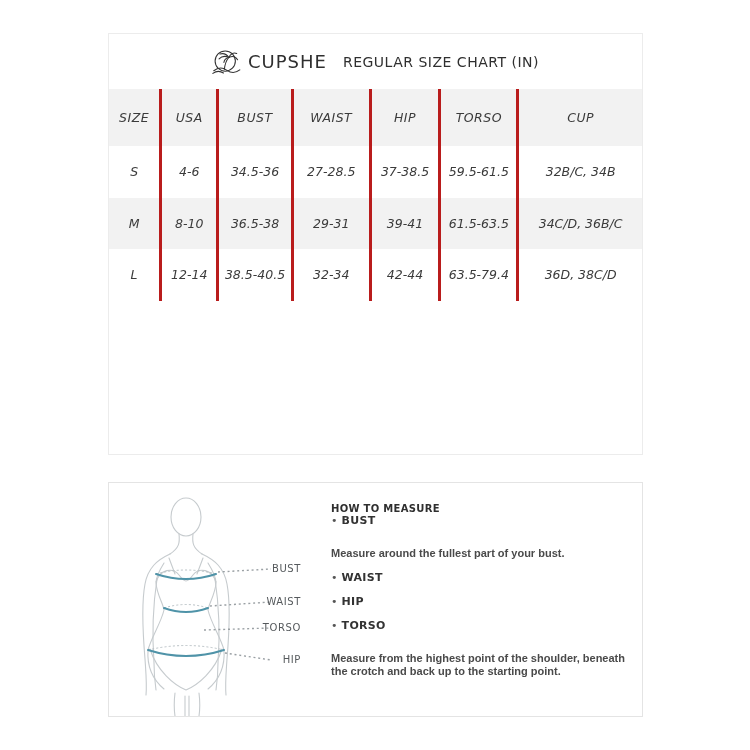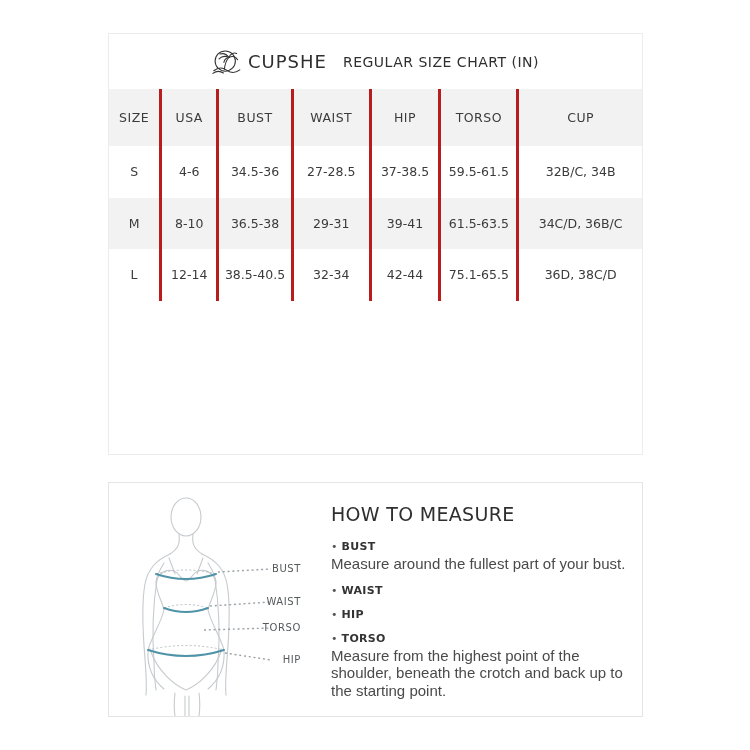--- a/index.html
+++ b/index.html
@@ -3,41 +3,41 @@
 <meta charset="utf-8">
 <style>
   html,body{margin:0;padding:0;width:750px;height:750px;background:#ffffff;overflow:hidden;}
   body{font-family:"DejaVu Sans", sans-serif;color:#3b3b3b;-webkit-font-smoothing:antialiased;}
   .panel{position:absolute;background:#fff;box-sizing:border-box;}
   
   #chart-panel{left:108px;top:33px;width:535px;height:422px;border:1px solid #ececec;}
   .title-row{height:55px;display:flex;align-items:center;justify-content:center;gap:6px;}
   .brand{font-size:18px;letter-spacing:1px;color:#2f2f2f;margin-right:10px;}
   .title-text{font-size:14px;letter-spacing:.5px;color:#2f2f2f;}
-  table{width:100%;border-collapse:collapse;table-layout:fixed;}
+  table{width:100%;border-collapse:collapse;table-layout:fixed;font-style:italic;}
   th,td{text-align:center;vertical-align:middle;font-weight:normal;
         font-size:12.5px;color:#3b3b3b;border-left:3px solid #b91c1c;padding:0;}
   th:first-child,td:first-child{border-left:none;}
   thead th{height:57px;background:#f2f2f2;letter-spacing:.5px;}
   tbody td{height:51.6px;}
   tbody tr:nth-child(even) td{background:#f2f2f2;}
   
   #measure-panel{left:108px;top:482px;width:535px;height:235px;border:1px solid #e4e4e4;overflow:hidden;}
   #figure-svg{position:absolute;left:10px;top:0;}
   .fig-label{position:absolute;left:148px;width:44px;text-align:right;
              font-size:10px;letter-spacing:.6px;color:#55595c;}
   #fig-label-bust{top:80px;} #fig-label-waist{top:113px;}
   #fig-label-torso{top:139px;} #fig-label-hip{top:171px;}
   .measure-text{position:absolute;left:222px;top:20px;width:312px;}
-  .measure-heading{font-size:19px;font-weight:normal;letter-spacing:.3px;color:#2f2f2f;margin:0 0 15px 0;}
+  .measure-heading{font-size:10px;font-weight:bold;letter-spacing:.3px;color:#2f2f2f;margin:0 0 0 0;}
   .m-item{margin-bottom:11px;}
   .m-label{font-size:11px;font-weight:bold;color:#333;letter-spacing:.3px;}
   .m-label::before{content:"•  ";color:#555;font-weight:normal;}
-  .m-text{font-family:"Liberation Sans", sans-serif;font-size:15px;line-height:1.18;
-          color:#4a4a4a;margin-top:2px;}
+  .m-text{font-family:"Liberation Sans", sans-serif;font-size:11px;line-height:1.18;
+          color:#4a4a4a;margin-top:20px;font-weight:bold;}
 </style>
 </head>
 <body>
 
 <div class="panel" id="chart-panel">
   <div class="title-row">
     <svg width="30" height="25" viewBox="0 0 34 28">
       <g stroke="#333" fill="none" stroke-width="1.2" stroke-linecap="round">
         <circle cx="15" cy="13.5" r="11.5"></circle>
         <path d="M14 23 C14.5 18 16 13 19 9.5"></path>
@@ -93,21 +93,21 @@
         <td>39-41</td>
         <td>61.5-63.5</td>
         <td>34C/D, 36B/C</td>
       </tr>
       <tr>
         <td>L</td>
         <td>12-14</td>
         <td>38.5-40.5</td>
         <td>32-34</td>
         <td>42-44</td>
-        <td>75.1-65.5</td>
+        <td>63.5-79.4</td>
         <td>36D, 38C/D</td>
       </tr>
     </tbody>
   </table>
 </div>
 
 <div class="panel" id="measure-panel">
 
   <svg id="figure-svg" width="160" height="233" viewBox="0 0 160 233">
 

